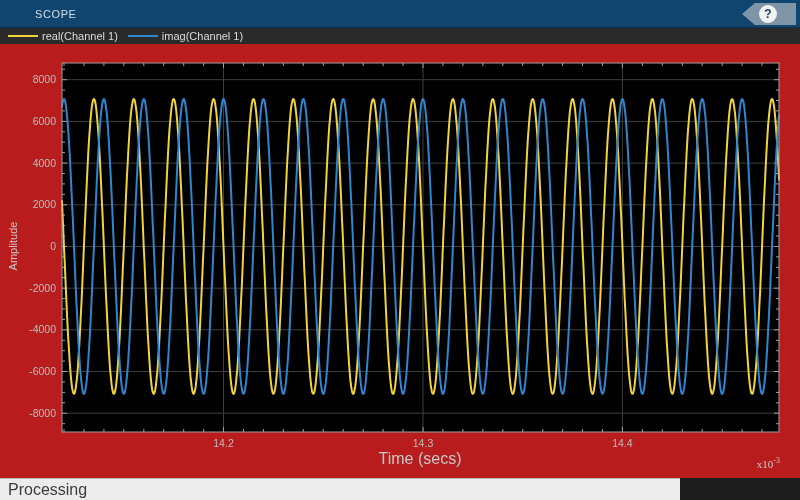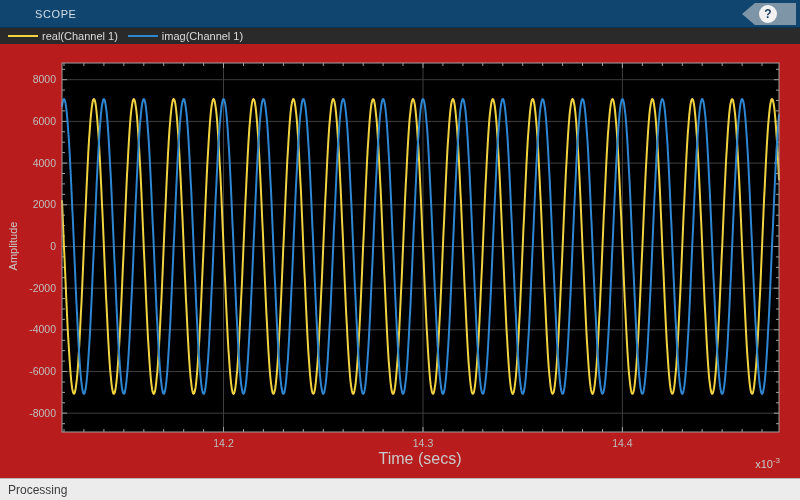--- a/index.html
+++ b/index.html
@@ -49,30 +49,30 @@
   .ylabel {
     position:absolute; left:13px; top:202px; transform:translate(-50%,-50%) rotate(-90deg);
     color:#c9c9c9; font-size:11px; white-space:nowrap;
   }
   .xlabel {
     position:absolute; left:420px; top:415px; transform:translate(-50%,-50%);
     color:#c9c9c9; font-size:16px; white-space:nowrap;
   }
   .xmult {
     position:absolute; right:20px; top:412px;
-    color:#c9c9c9; font-size:11px; white-space:nowrap;
+    color:#c9c9c9; font-size:11px; white-space:nowrap;font-family:Liberation Serif, serif;
   }
   .xmult sup { font-size:8px; }
 
   
   .statusbar {
-    position:absolute; left:0; top:478px; width:800px; height:22px;
+    position:absolute; left:0; top:478px; width:680px; height:22px;
     background:#ececec; border-top:1px solid #b9b9b9;
     display:flex; align-items:center; justify-content:space-between;
-    padding:0 8px; font-size:12px; color:#3c3c3c;
+    padding:0 8px; font-size:16px; color:#3c3c3c;
   }
   .status-right { display:flex; gap:10px; }
 </style>
 </head>
 <body>
 
 <div class="titlebar">
   <div class="tabs">
     <span class="tab">SCOPE</span>
   </div>

